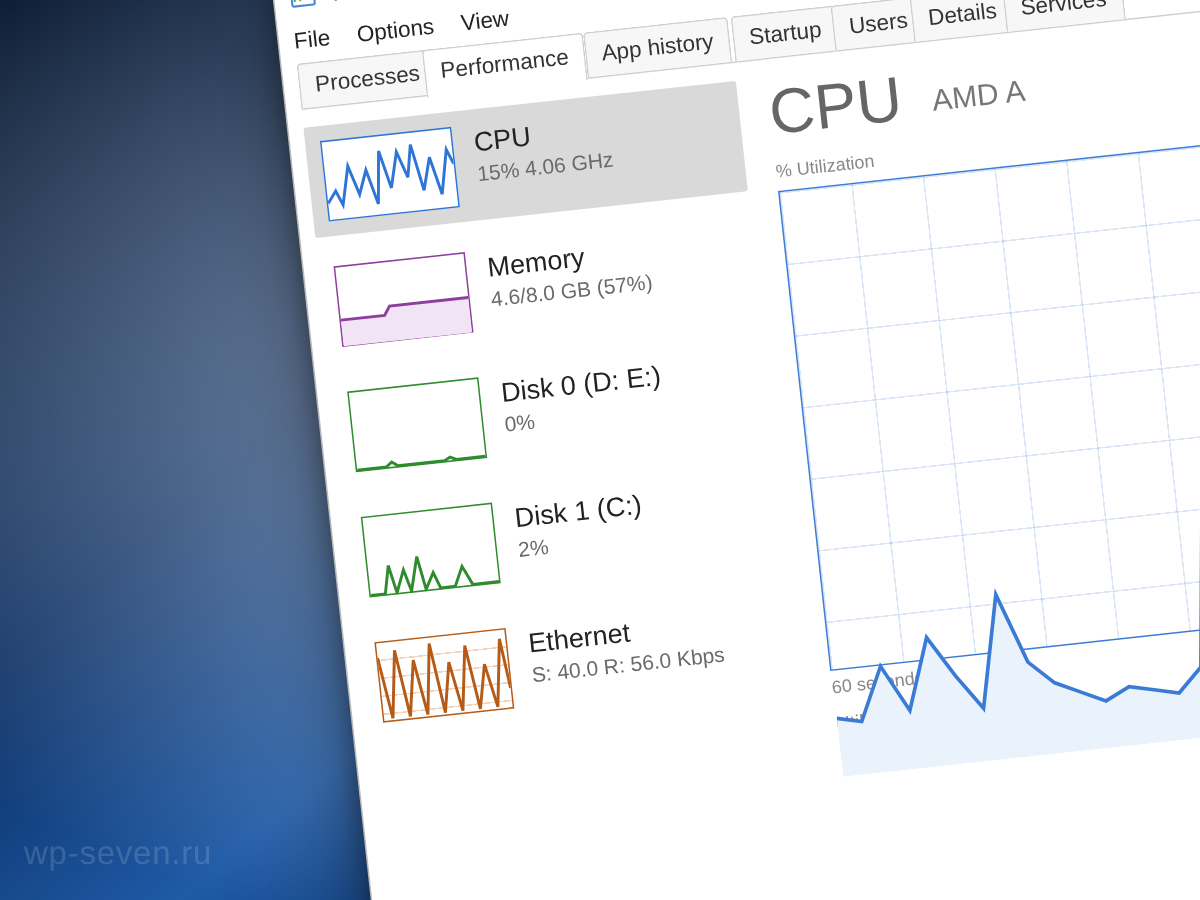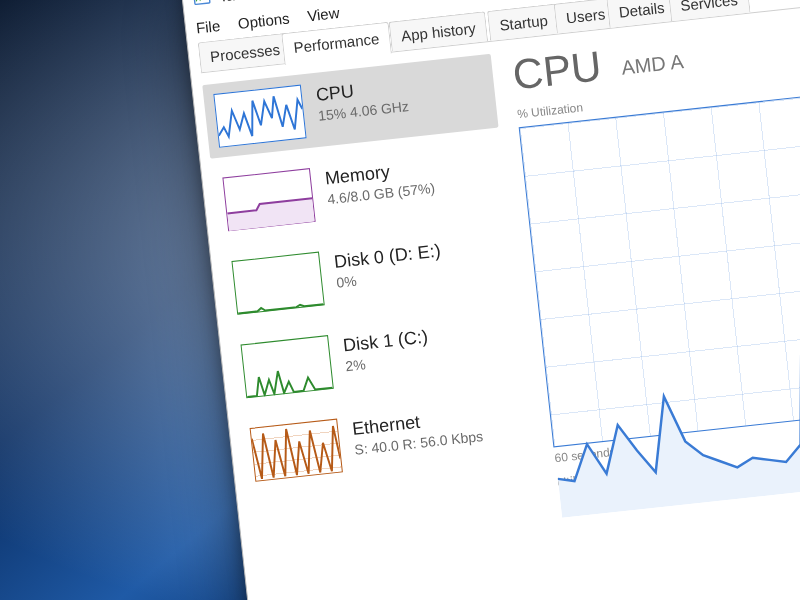--- a/index.html
+++ b/index.html
@@ -45,20 +45,21 @@
 .legend-x{font-size:12px;color:#888;margin-top:4px}
 .stats{display:flex;gap:40px;margin-top:10px}
 .stats .col{display:flex;flex-direction:column}
 .stats .lbl{font-size:13px;color:#888}
 .stats .val{font-size:30px;color:#555}
 </style>
 </head>
 <body>
 
 <div class="desktop">
+  <div class="watermark">wp-seven.ru</div>
 
   <div class="stage">
     <div class="win">
 
       <div class="titlebar">
         <span class="icon">
           <svg viewBox="0 0 18 18">
             <rect x="1.5" y="3" width="15" height="12" rx="1" fill="#fff" stroke="#4a88d6" stroke-width="1.4"></rect>
             <polyline points="3,12 5,8 7,11 9,6 11,10 13,7 15,11" fill="none" stroke="#3aa23a" stroke-width="1.2"></polyline>
           </svg>

